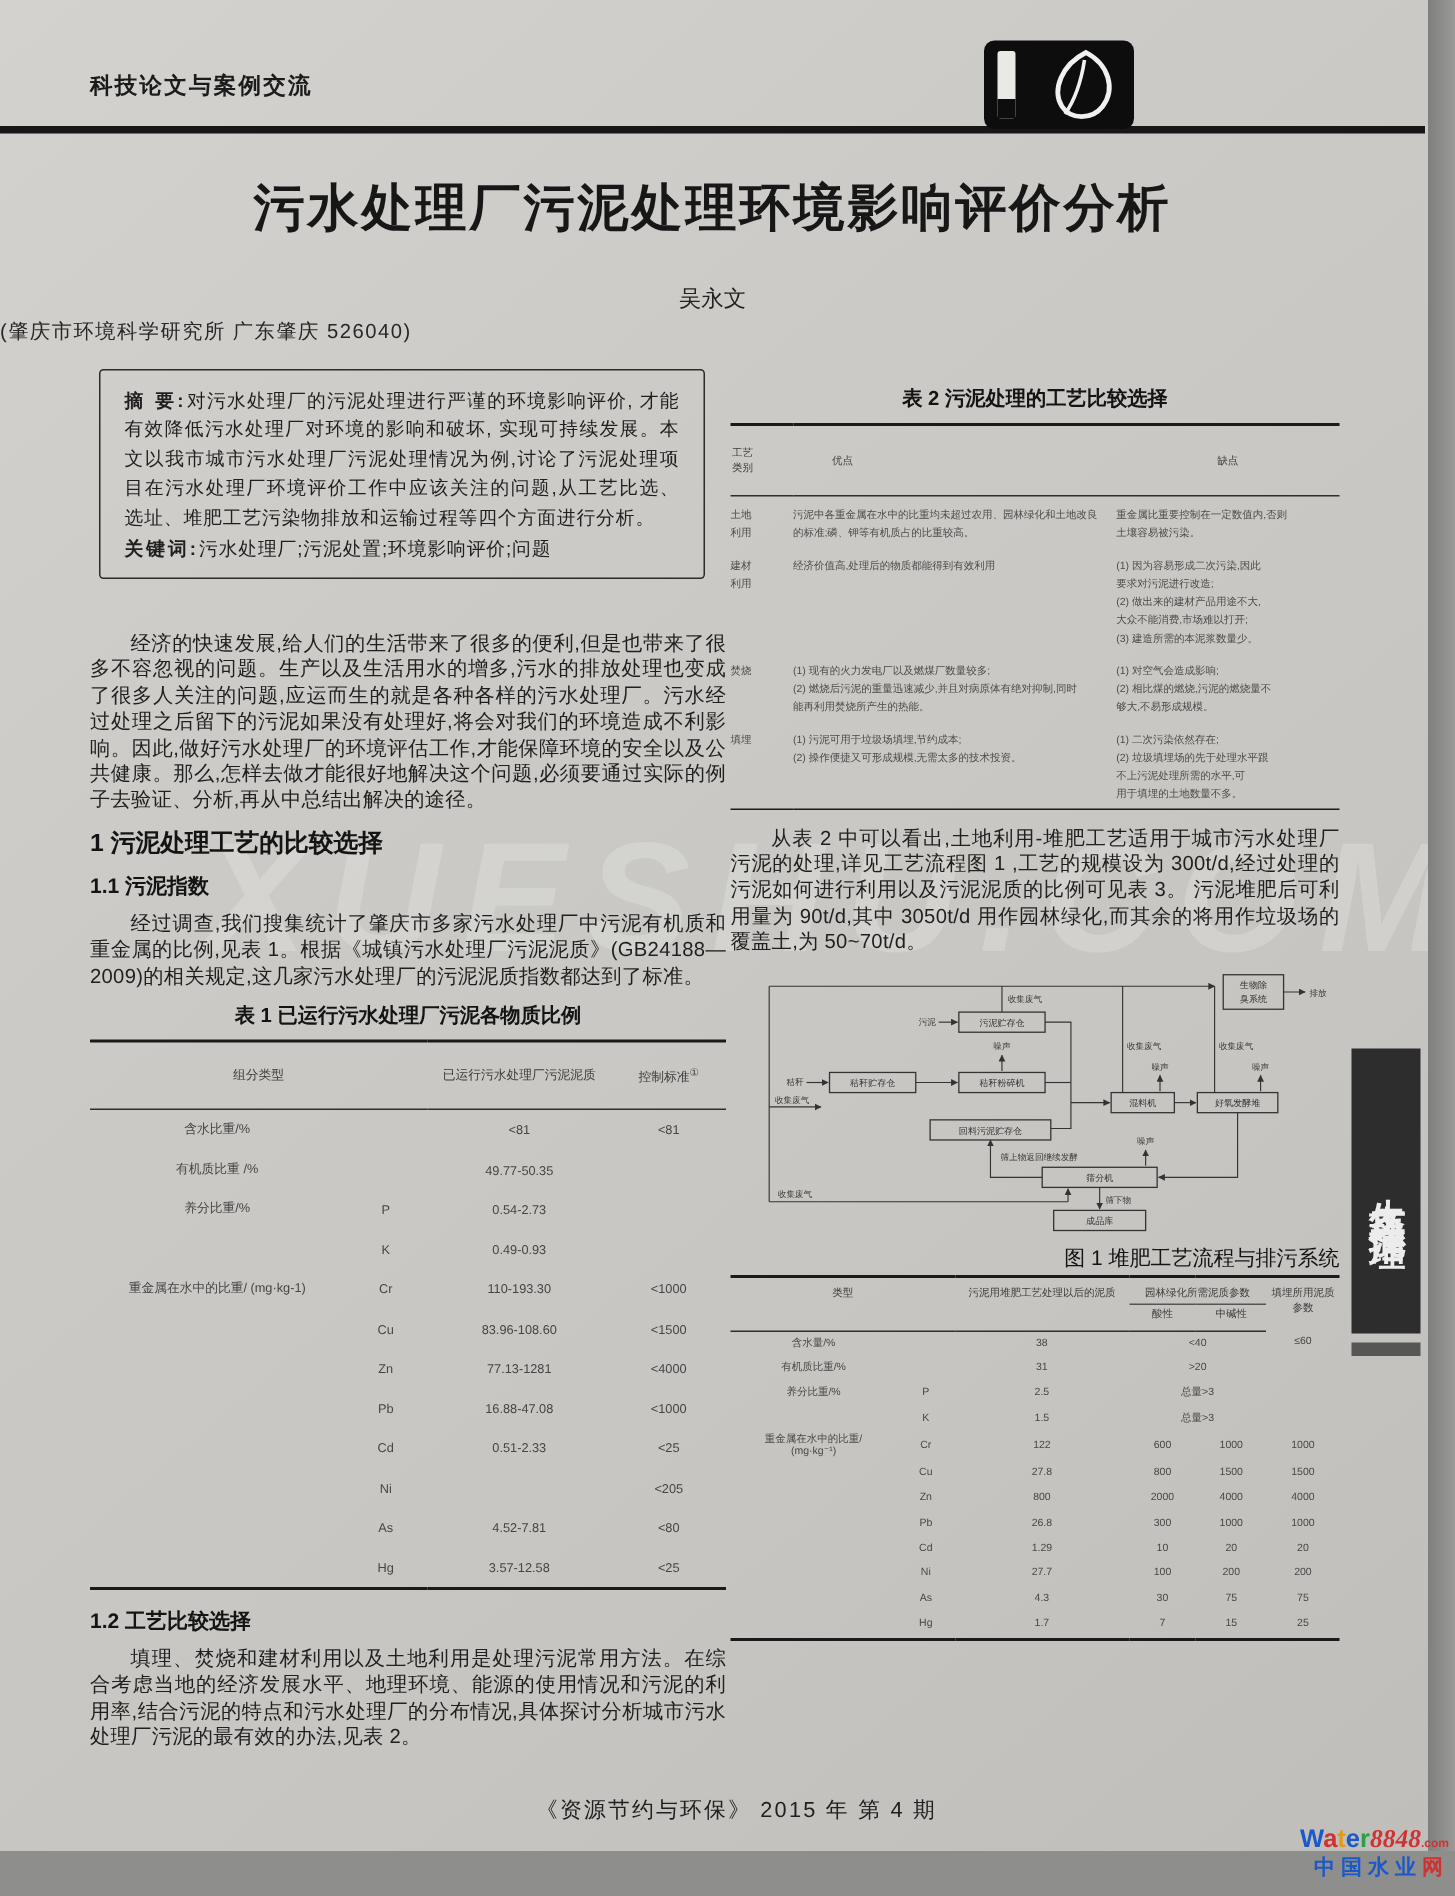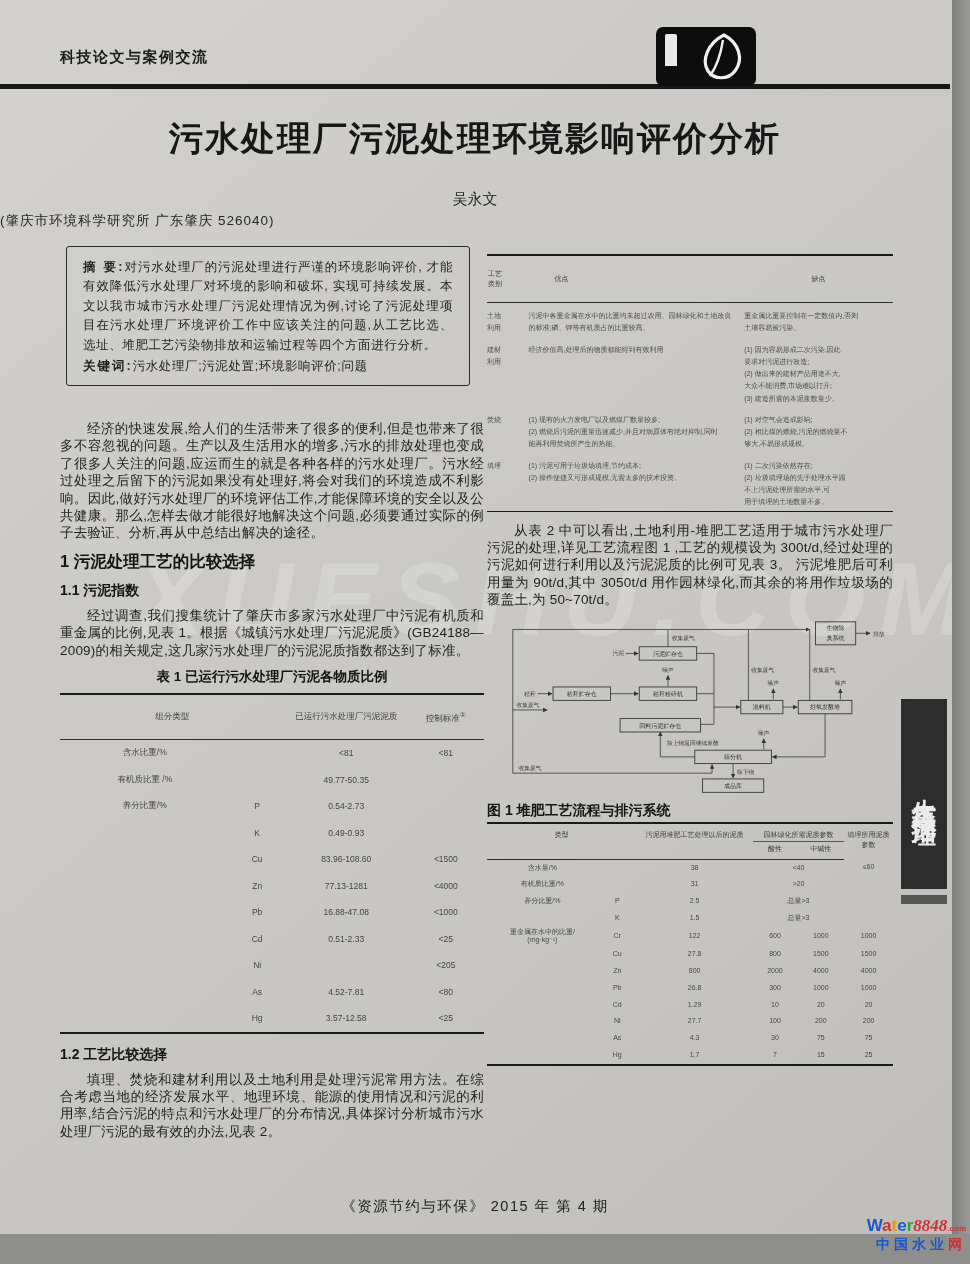--- a/index.html
+++ b/index.html
@@ -38,21 +38,21 @@
     font-size:12.5px;line-height:1.55;color:#1f1f1f;text-align:justify;letter-spacing:0.6px;}
   .abstract-box .lbl{font-weight:bold;letter-spacing:2px;}
   .abstract-box .kw{margin-top:2px;}
   
   .col-left{position:absolute;left:60px;top:420px;width:424px;color:#1f1f1f;}
   .col-right{position:absolute;left:487px;top:254px;width:406px;color:#1f1f1f;}
   .para{font-size:13.5px;line-height:1.29;text-align:justify;text-indent:2em;letter-spacing:0.2px;margin:0 0 9px;}
   .h1{font-size:16.5px;font-weight:bold;margin:4px 0 9px;color:#141414;}
   .h2{font-size:14px;font-weight:bold;margin:0 0 7px;color:#141414;}
   .tcap{font-size:13.5px;font-weight:bold;text-align:center;margin:3px 0 7px;color:#141414;}
-  .fcap{font-size:14px;font-weight:bold;text-align:left;margin:2px 0 2px;color:#141414;}
+  .fcap{font-size:14px;font-weight:normal;text-align:right;margin:2px 0 2px;color:#141414;}
   
   table{border-collapse:collapse;width:100%;}
   .t1{border-top:2.4px solid #1a1a1a;border-bottom:2.6px solid #1a1a1a;font-size:8.5px;color:#454545;margin-bottom:12px;}
   .t1 th{font-weight:normal;font-size:8.5px;border-bottom:1.3px solid #2e2e2e;height:42px;color:#3d3d3d;}
   .t1 td{height:24.5px;text-align:center;}
   .t1 .c-cat{width:40%;}.t1 .c-elem{width:13%;}.t1 .c-val{width:29%;}.t1 .c-std{width:18%;}
   .t2{border-top:2.2px solid #1a1a1a;border-bottom:1.8px solid #1a1a1a;font-size:7px;color:#4c4c4c;margin-bottom:10px;}
   .t2 th{font-weight:normal;font-size:7px;text-align:left;border-bottom:1.2px solid #2e2e2e;height:44px;vertical-align:middle;color:#3d3d3d;}
   .t2 td{vertical-align:top;padding:7px 3px 2px 0;line-height:1.75;white-space:pre-line;text-align:justify;}
   .t2 .c-type{width:42px;}.t2 .c-pros{width:198px;padding-right:10px;}.t2 .c-cons{width:160px;}
@@ -70,21 +70,21 @@
   .flow-label{font-size:6.3px;fill:#333;}
   .flow-small{font-size:6px;fill:#3a3a3a;}
   .flow-box{fill:none;stroke:#333;stroke-width:0.9;}
   .flow-line{stroke:#333;stroke-width:0.8;fill:none;}
   
   .side-tab{position:absolute;left:901px;top:699px;width:46px;height:190px;background:#2d2d2d;
     display:flex;align-items:center;justify-content:center;}
   .side-tab span{writing-mode:vertical-rl;color:#ececec;font-size:24px;font-weight:bold;letter-spacing:5px;}
   .side-tab-bar{position:absolute;left:901px;top:895px;width:46px;height:9px;background:#565654;}
   
-  .footer{position:absolute;left:0;top:1197px;width:950px;text-align:center;font-size:14.5px;color:#202020;letter-spacing:1.5px;}
+  .footer{position:absolute;left:0;top:1197px;width:950px;text-align:center;font-size:14.5px;color:#202020;letter-spacing:1.5px;padding-left:16px;}
   .brand{position:absolute;left:836px;top:1216px;width:130px;text-align:right;line-height:1.15;}
   .brand-line1{font-size:17px;font-weight:bold;white-space:nowrap;}
   .brand-line1 .b8848{font-style:italic;font-family:"Liberation Serif","DejaVu Serif",serif;}
   .brand-line1 .bcom{font-size:8px;}
   .brand-line2{font-size:14px;font-weight:bold;letter-spacing:4px;white-space:nowrap;}
   
   .watermark{position:absolute;left:135px;top:540px;width:820px;font-size:104px;font-weight:bold;
     color:#ffffff;opacity:0.20;letter-spacing:14px;pointer-events:none;white-space:nowrap;font-style:italic;}
 </style>
 </head>
@@ -149,20 +149,26 @@
             <td class="c-val">0.54-2.73</td>
             <td class="c-std"></td>
           </tr>
           <tr>
             <td class="c-cat"></td>
             <td class="c-elem">K</td>
             <td class="c-val">0.49-0.93</td>
             <td class="c-std"></td>
           </tr>
           <tr>
+            <td class="c-cat">重金属在水中的比重/ (mg·kg-1)</td>
+            <td class="c-elem">Cr</td>
+            <td class="c-val">110-193.30</td>
+            <td class="c-std">&lt;1000</td>
+          </tr>
+          <tr>
             <td class="c-cat"></td>
             <td class="c-elem">Cu</td>
             <td class="c-val">83.96-108.60</td>
             <td class="c-std">&lt;1500</td>
           </tr>
           <tr>
             <td class="c-cat"></td>
             <td class="c-elem">Zn</td>
             <td class="c-val">77.13-1281</td>
             <td class="c-std">&lt;4000</td>
@@ -198,20 +204,21 @@
             <td class="c-std">&lt;25</td>
           </tr>
         </tbody>
     </table>
 
     <div class="h2">1.2 工艺比较选择</div>
     <p class="para">填理、焚烧和建材利用以及土地利用是处理污泥常用方法。在综合考虑当地的经济发展水平、地理环境、能源的使用情况和污泥的利用率,结合污泥的特点和污水处理厂的分布情况,具体探讨分析城市污水处理厂污泥的最有效的办法,见表 2。</p>
   </div>
 
   <div class="col-right">
+    <div class="tcap">表 2  污泥处理的工艺比较选择</div>
     <table class="t2">
       <thead>
         <tr>
           <th class="c-type" style="white-space:pre-line;">工艺
 类别</th>
           <th class="c-pros" style="padding-left:26px;">优点</th>
           <th class="c-cons" style="text-align:center;">缺点</th>
         </tr>
       </thead>
       <tbody id="t2-body">

